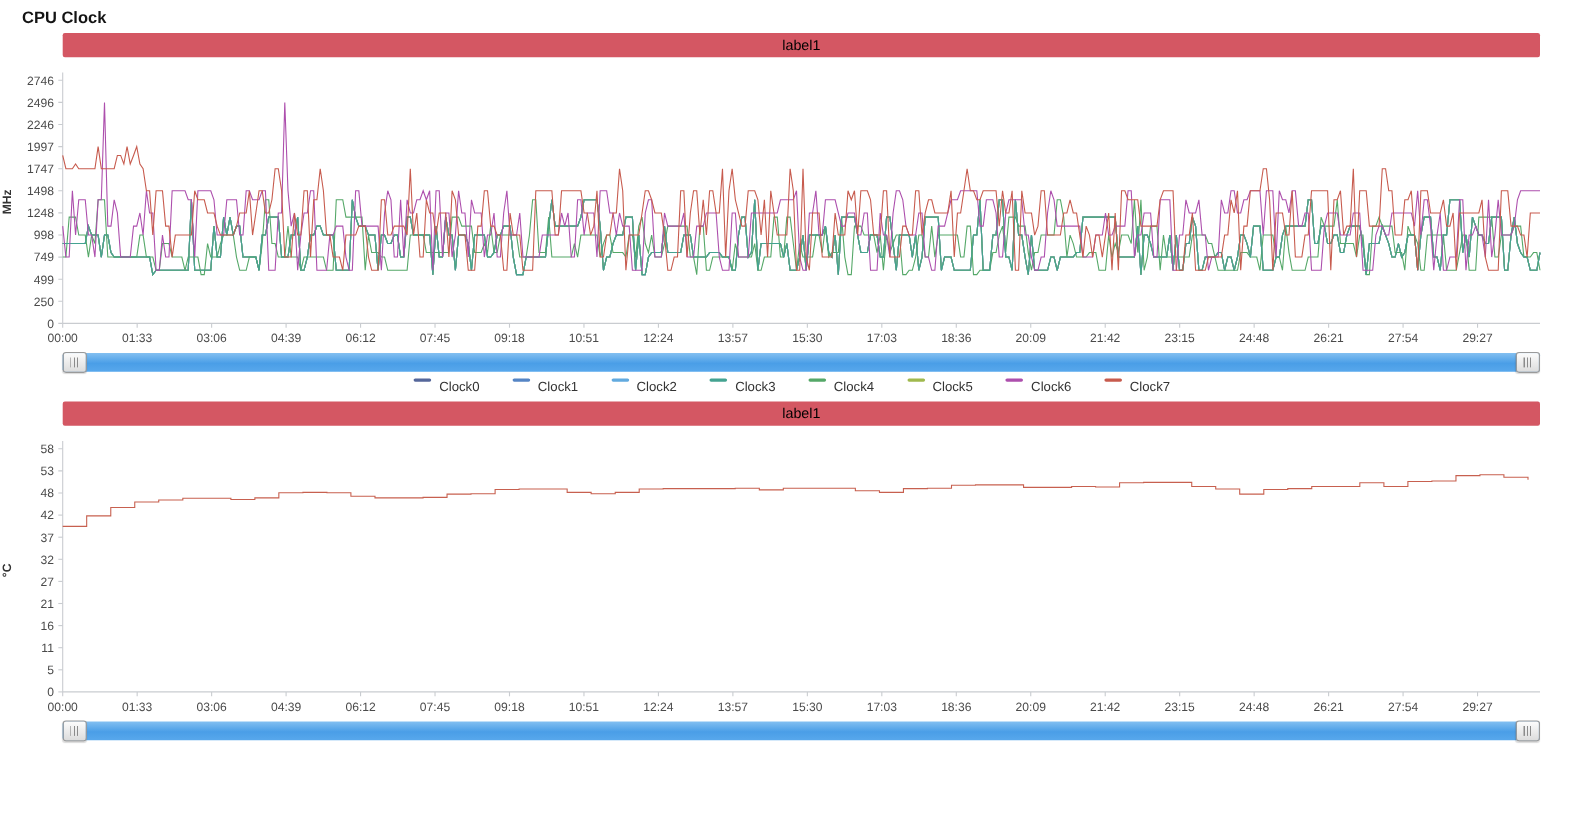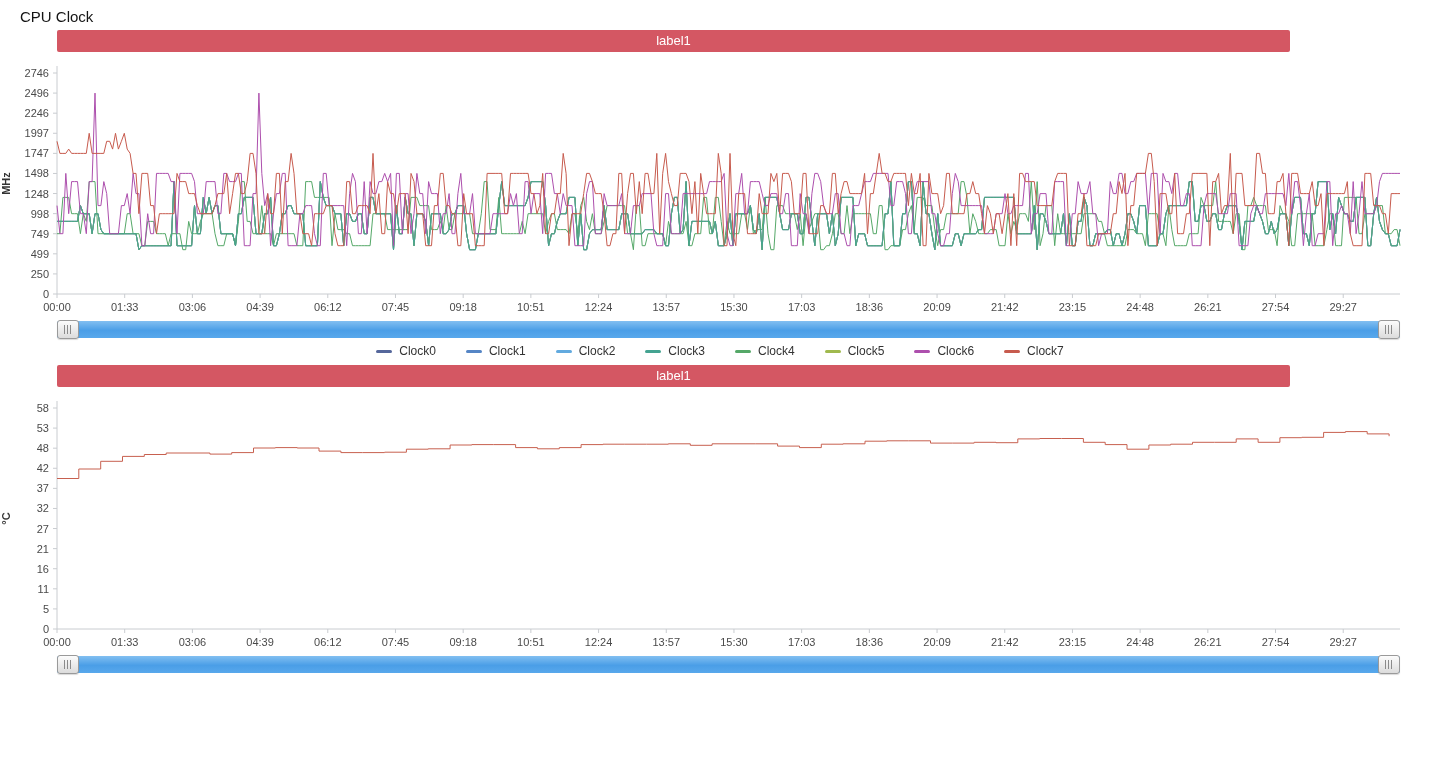--- a/index.html
+++ b/index.html
@@ -3,26 +3,26 @@
 <meta charset="utf-8">
 <style>
   * { box-sizing: border-box; }
   html,body { margin:0; padding:0; }
   body {
     width:1440px; height:757px; background:#ffffff;
     font-family:"Liberation Sans", sans-serif; overflow:hidden;
   }
   .chart-block { position:relative; }
   .chart-title {
-    font-size:15px; font-weight:400; color:#141414;
+    font-size:15px; font-weight:700; color:#141414;
     margin:0 0 0 20px; padding-top:6px; height:26px; line-height:22px;
   }
   .banner {
-    margin:4px 0 0 57px; width:1233px; height:22px; border-radius:2px;
-    color:#ffffff; font-size:13px; line-height:22px; text-align:center;
+    margin:4px 0 0 57px; width:1343px; height:22px; border-radius:2px;
+    color:#000000; font-size:13px; line-height:22px; text-align:center;
     background:#d45763;
   }
   svg.plot { display:block; }
   .tick-label { font:11px "Liberation Sans", sans-serif; fill:#4a4a4a; }
   .axis-title { font:700 11px "Liberation Sans", sans-serif; fill:#333333; }
   .scrollbar {
     position:relative; margin:7px 0 0 57px; width:1343px; height:17px;
     border-radius:2px;
     background:linear-gradient(to bottom, #82bff1 0%, #4a9ee7 55%, #58a8ec 100%);
   }
@@ -36,21 +36,21 @@
   .sb-handle.left { left:0; }
   .sb-handle.right { right:0; }
   .grip {
     display:inline-block; width:8px; height:9px;
     background:repeating-linear-gradient(90deg,#8b8b8b 0 1px,transparent 1px 3px);
   }
   .legend {
     display:flex; justify-content:center; align-items:center; gap:30px;
     height:20px; margin-top:3px; font-size:12px; color:#333333;
   }
-  .legend-item { display:inline-flex; align-items:center; cursor:pointer; }
+  .legend-item { display:inline-flex; align-items:flex-start; cursor:pointer; }
   .legend-marker {
     display:inline-block; width:16px; height:3px; border-radius:2px; margin-right:7px;
   }
 </style>
 </head>
 <body>
 
 <div class="chart-block">
   <h2 class="chart-title">CPU Clock</h2>
   <div class="banner" style="background: rgb(212, 87, 99);">

